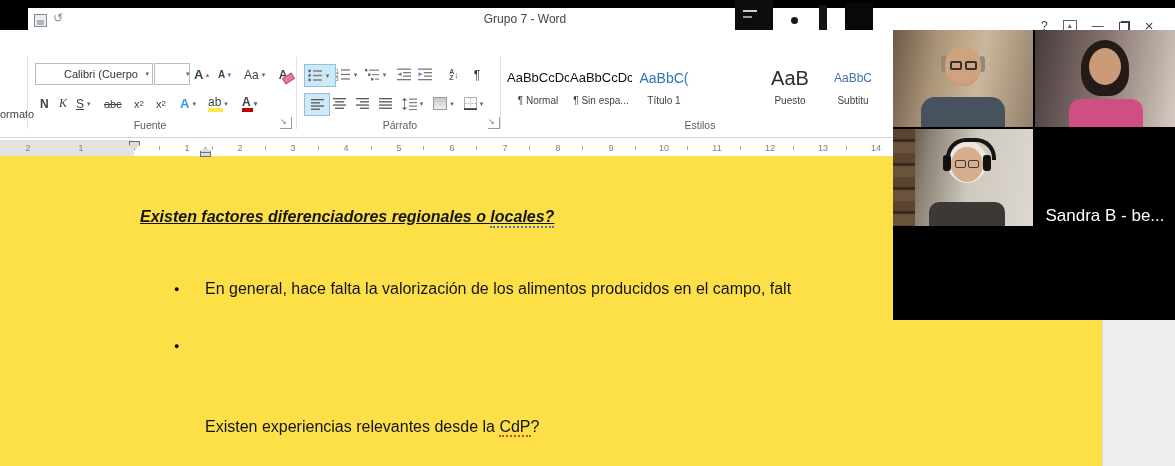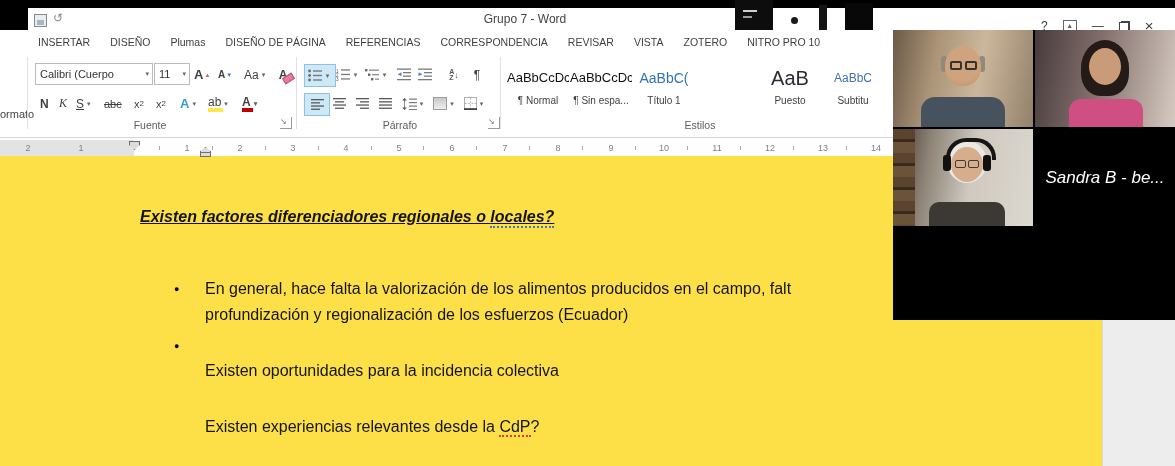--- a/index.html
+++ b/index.html
@@ -30,21 +30,21 @@
   
   .tabs{position:absolute;left:28px;top:32px;height:21px;display:flex;font-size:10.5px;color:#3f3f3f;z-index:5;}
   .tab{padding:0 10px;line-height:21px;white-space:nowrap;cursor:default;}
   
   .ribbon{position:absolute;left:0;top:53px;width:1175px;height:84px;background:#fff;border-bottom:1px solid #d5d5d5;z-index:5;}
   .vsep{position:absolute;top:4px;height:72px;width:1px;background:#e2e2e2;}
   .glabel{position:absolute;top:66px;font-size:10.5px;color:#5d5d5d;text-align:center;}
   .launcher{position:absolute;width:11px;height:11px;font-size:8px;line-height:9px;color:#707070;
             border-right:1px solid #9a9a9a;border-bottom:1px solid #9a9a9a;text-align:left;}
   .combo{position:absolute;height:20px;border:1px solid #b8bcc0;background:#fff;display:flex;align-items:center;}
-  .combo-txt{flex:1;font-size:11px;padding-left:4px;white-space:nowrap;overflow:hidden;color:#333;}
+  .combo-txt{flex:1;font-size:11px;padding-left:4px;white-space:nowrap;overflow:hidden;color:#333;margin-left:24px;}
   .chev{font-size:7px;color:#666;padding:0 3px;font-style:normal;}
   .rbtn{position:absolute;height:21px;display:inline-flex;align-items:center;justify-content:center;
         font-size:12px;color:#3f3f3f;padding:0 2px;}
   .rbtn svg{display:block;}
   .sel{background:#cde8f7;border:1px solid #92c0e0;}
   .tinyup{font-size:6px;color:#c2614e;margin-left:1px;font-style:normal;}
   .tinydn{font-size:6px;color:#3a78c2;margin-left:1px;font-style:normal;}
   .bigA{font-weight:bold;font-size:13px;}
   .smA{font-weight:bold;font-size:10px;}
   .eraser{position:absolute;right:0;bottom:3px;width:9px;height:5px;background:#e87ba0;border:1px solid #b85577;transform:rotate(-32deg);display:block;}
@@ -110,21 +110,21 @@
             background:repeating-linear-gradient(to bottom,#5a4430 0 10px,#3a2a1c 10px 13px,#6b523a 13px 24px);}
   .t4-hair{left:54px;top:12px;width:40px;height:42px;border-radius:50%;background:#ece8e1;}
   .t4-head{left:58px;top:18px;width:32px;height:35px;border-radius:50%;background:#d6ad8d;}
   .t4-band{left:53px;top:9px;width:42px;height:18px;border:4px solid #151515;border-bottom:none;border-radius:20px 20px 0 0;}
   .t4-cupL{left:50px;top:26px;width:8px;height:16px;background:#111;border-radius:3px;}
   .t4-cupR{left:90px;top:26px;width:8px;height:16px;background:#111;border-radius:3px;}
   .t4-glasses{left:62px;top:31px;width:24px;height:8px;display:flex;gap:2px;}
   .t4-glasses i{flex:1;border:1.5px solid #3a3a3a;border-radius:2px;display:block;}
   .t4-body{left:36px;bottom:0;width:76px;height:24px;border-radius:10px 10px 0 0;background:#3c3834;}
   .tile-name-big{color:#fff;font-size:17px;}
-  .tile-center{display:flex;align-items:center;justify-content:center;font-style:italic;}
+  .tile-center{display:flex;align-items:flex-end;justify-content:center;}
 </style>
 </head>
 <body>
 
 <div class="app">
 
   <div class="titlebar">
     <span class="qat-save">
         <i></i>
       </span>
@@ -144,32 +144,20 @@
   <div class="black-top"></div>
   <div class="black-corner"></div>
   <div class="frag fragA">
     <i></i>
       <em></em>
   </div>
   <div class="frag fragB"></div>
   <div class="frag fragDot"></div>
   <div class="frag fragBar"></div>
 
-  <div class="tabs">
-    <span class="tab">INSERTAR</span>
-    <span class="tab">DISEÑO</span>
-    <span class="tab">Plumas</span>
-    <span class="tab">DISEÑO DE PÁGINA</span>
-    <span class="tab">REFERENCIAS</span>
-    <span class="tab">CORRESPONDENCIA</span>
-    <span class="tab">REVISAR</span>
-    <span class="tab">VISTA</span>
-    <span class="tab">ZOTERO</span>
-    <span class="tab">NITRO PRO 10</span>
-  </div>
 
   <div class="ribbon">
     <span class="abs" style="left:0;top:55px;font-size:11px;color:#444;">ormato</span>
     <i class="vsep" style="left:27px;"></i>
 
     <div class="combo" style="left:35px;top:10px;width:116px;">
       <span class="combo-txt">Calibri (Cuerpo</span>
       <i class="chev">▾</i>
     </div>
     <div class="combo" style="left:154px;top:10px;width:34px;">
@@ -393,24 +381,22 @@
     <i class="mk mk-left"></i>
   </div>
 
   <div class="doc">
     <div class="heading">
       <span>Existen factores diferenciadores regionales o </span><span class="gsquig">locales?</span>
     </div>
     <span class="bullet-dot" style="left:174px;top:128px;">●</span>
     <div class="abs" style="left:205px;top:120px;">
       <div class="bline">En general, hace falta la valorización de los alimentos producidos en el campo, falt</div>
-      <div class="bline">profundización y regionalización de los esfuerzos (Ecuador)</div>
     </div>
     <span class="bullet-dot" style="left:174px;top:185px;">●</span>
-    <div class="abs bline" style="left:205px;top:202px;">Existen oportunidades para la  incidencia colectiva</div>
     <div class="abs bline" style="left:205px;top:258px;">
       <span>Existen experiencias relevantes desde la </span><span class="rsquig">CdP</span><span>?</span>
     </div>
   </div>
   <div class="page-edge"></div>
 
   <div class="overlay">
     <div class="tile">
       <div class="scene t1-scene">
         <i class="pp t1-hairL"></i>

